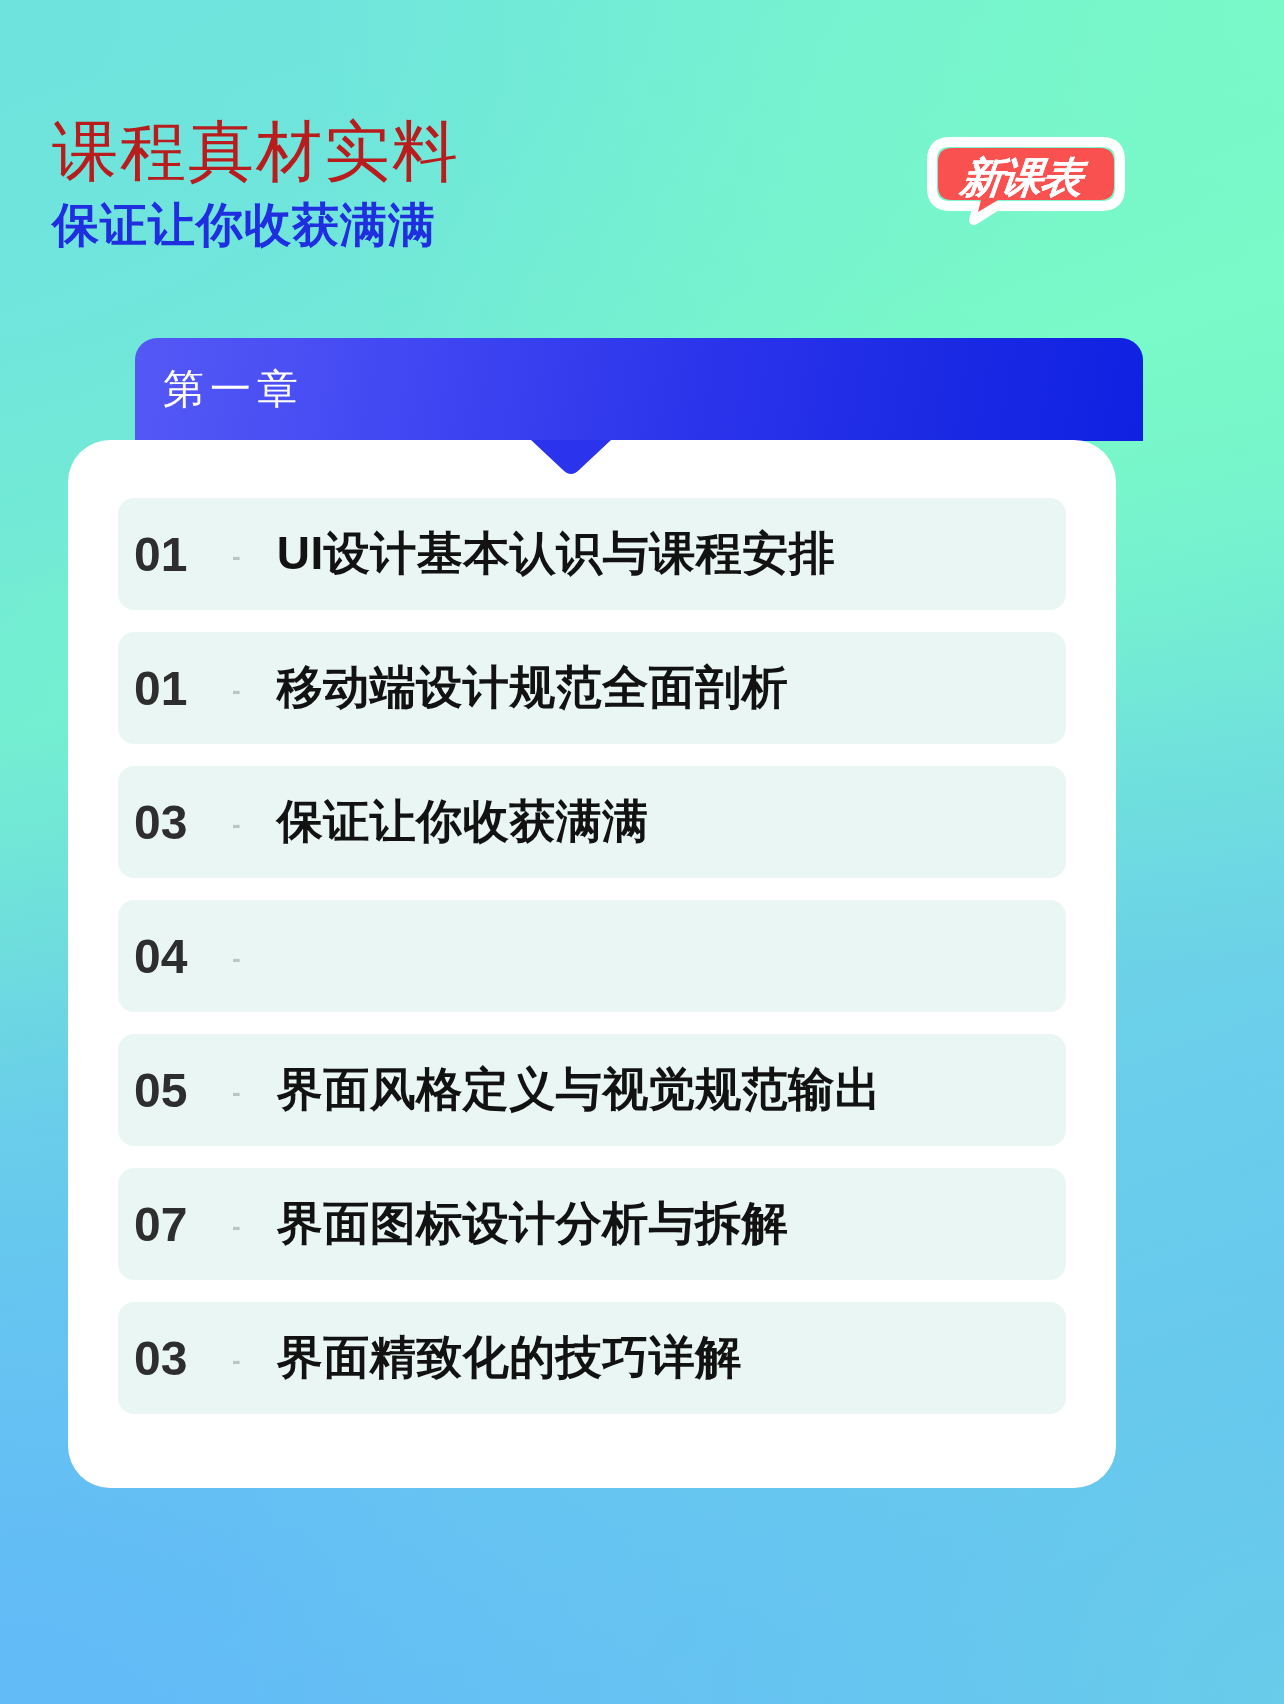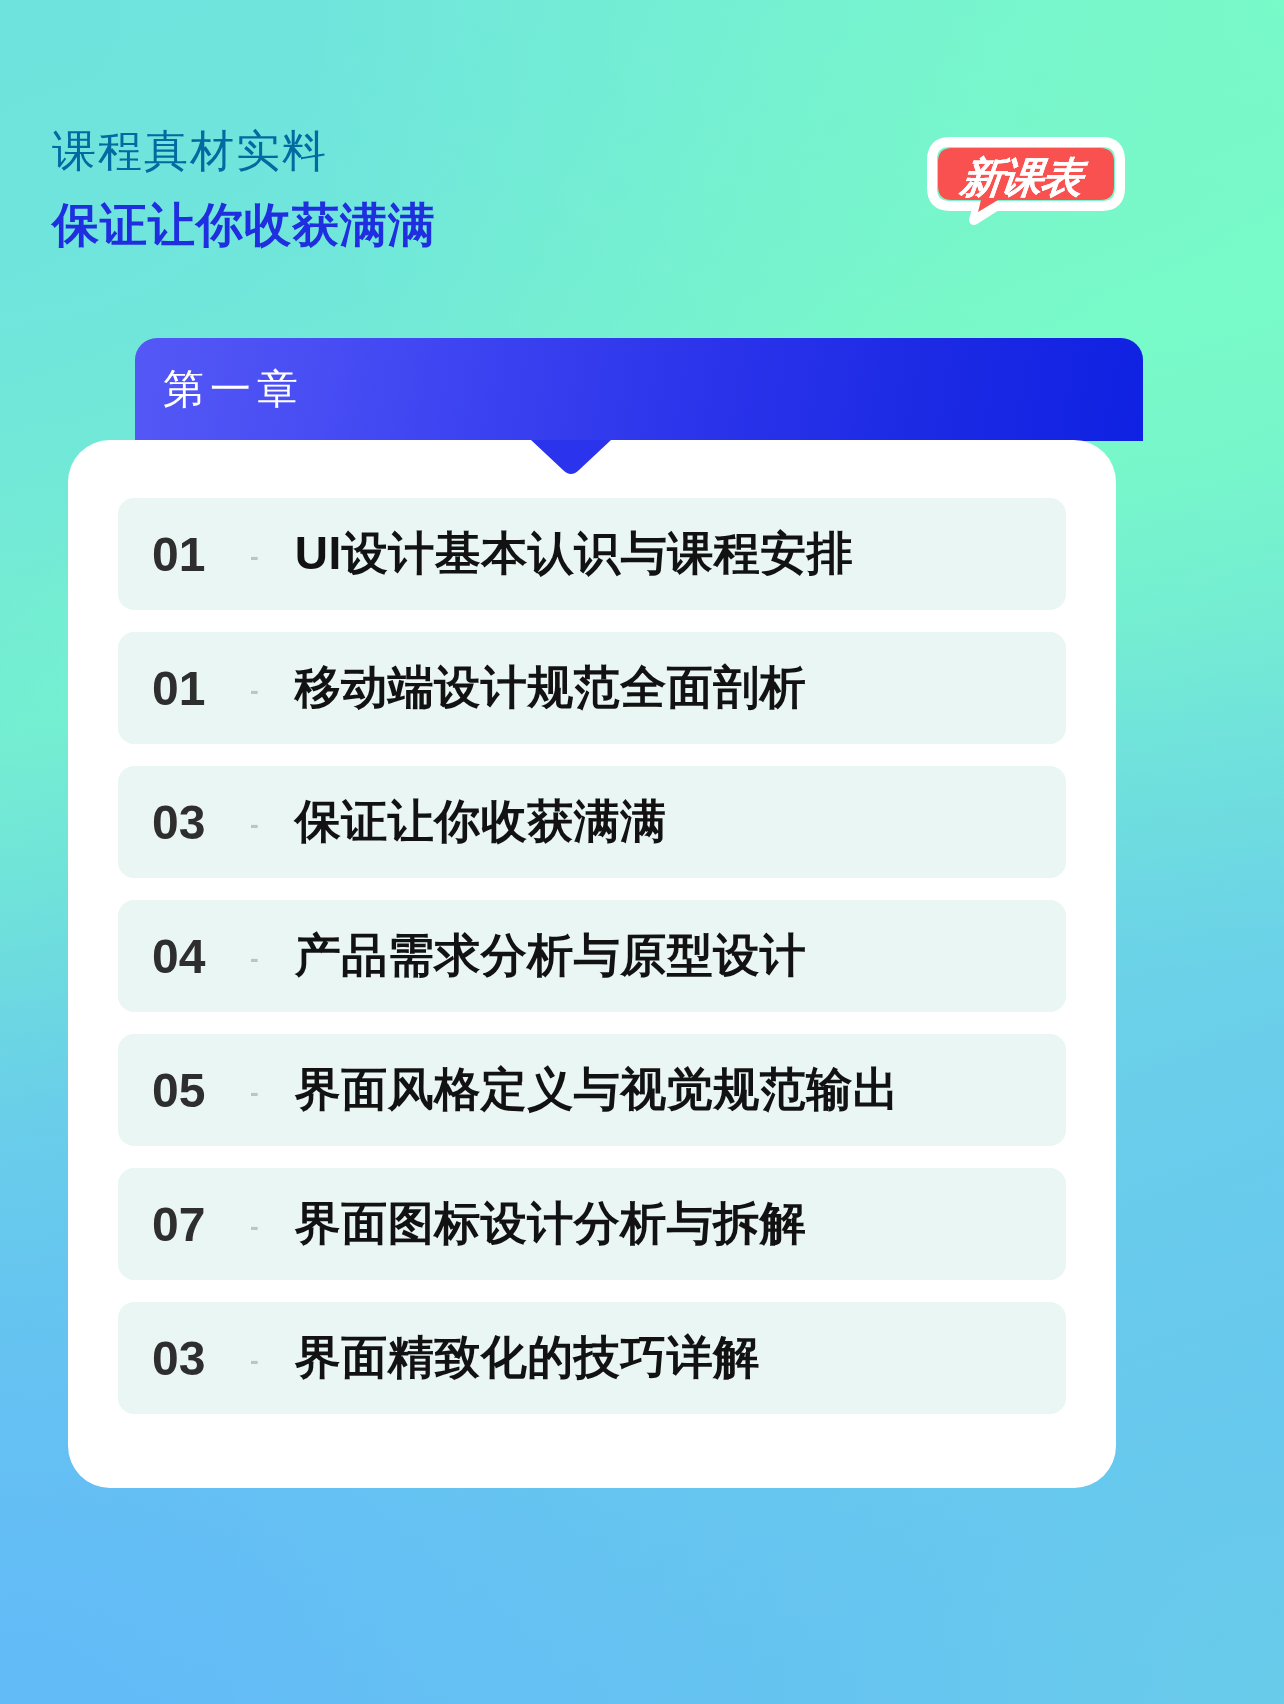--- a/index.html
+++ b/index.html
@@ -55,23 +55,23 @@
   }
 
   
   .headline {
     position: absolute;
     left: 52px;
     top: 118px;
     z-index: 5;
   }
   .headline-sub {
-    font-size: 44px;
+    font-size: 66px;
     line-height: 66px;
-    color: #0369a1;
+    color: #b91c1c;
     letter-spacing: 2px;
     font-weight: 400;
     white-space: nowrap;
   }
   .headline-main {
     font-size: 47px;
     line-height: 74px;
     color: #1f2fe0;
     font-weight: 700;
     letter-spacing: 1px;
@@ -161,21 +161,21 @@
     display: flex;
     flex-direction: column;
     gap: 22px;
   }
   .lesson-row {
     height: 112px;
     background: #e9f6f3;
     border-radius: 16px;
     display: flex;
     align-items: center;
-    padding-left: 34px;
+    padding-left: 16px;
   }
   .lesson-num {
     font-size: 48px;
     font-weight: 700;
     color: #2e2e2e;
     letter-spacing: 0px;
     min-width: 96px;
   }
   .lesson-dash {
     color: #b9c6c4;
@@ -238,21 +238,20 @@
 
     <div class="lesson-row">
       <span class="lesson-num">03</span>
       <span class="lesson-dash">-</span>
       <span class="lesson-title">保证让你收获满满</span>
     </div>
 
     <div class="lesson-row">
       <span class="lesson-num">04</span>
       <span class="lesson-dash">-</span>
-      <span class="lesson-title">产品需求分析与原型设计</span>
     </div>
 
     <div class="lesson-row">
       <span class="lesson-num">05</span>
       <span class="lesson-dash">-</span>
       <span class="lesson-title">界面风格定义与视觉规范输出</span>
     </div>
 
     <div class="lesson-row">
       <span class="lesson-num">07</span>

